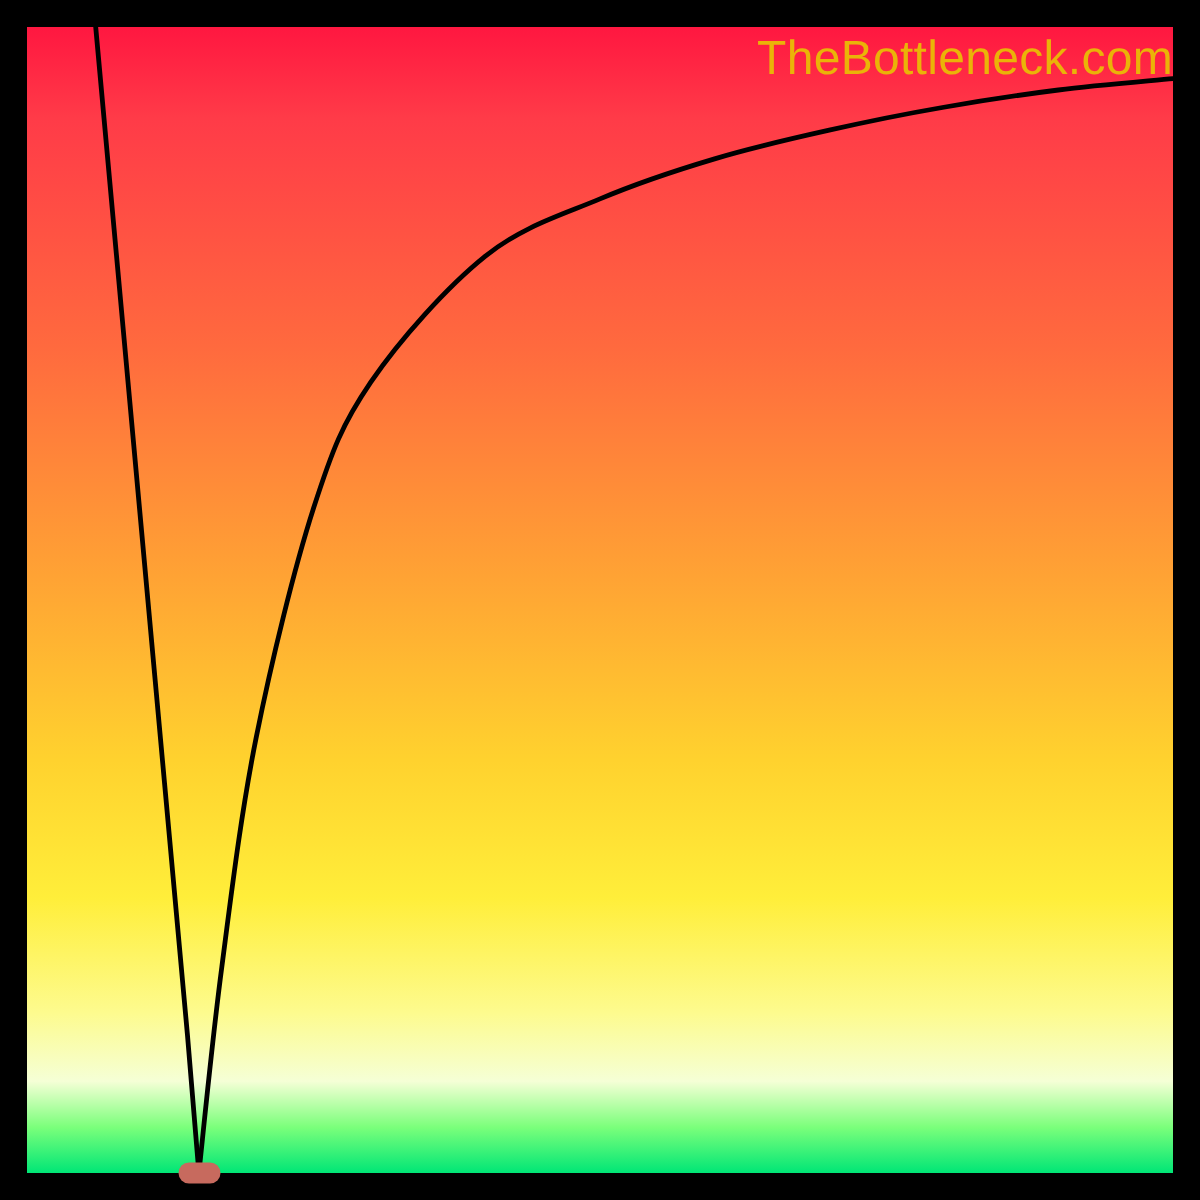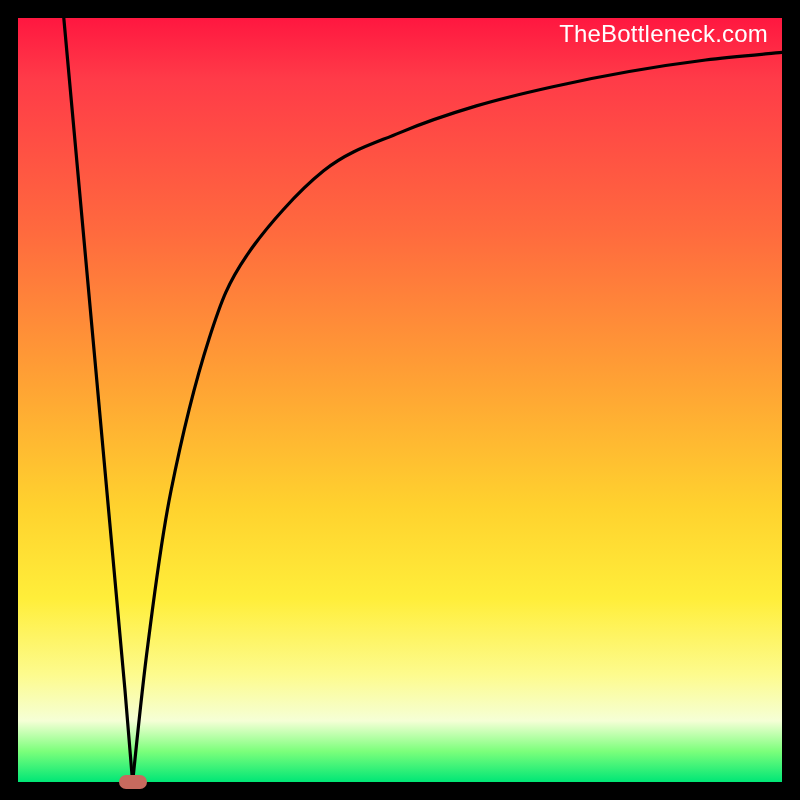--- a/index.html
+++ b/index.html
@@ -36,23 +36,23 @@
       #ffee3a 76%,
       #fdfb8e 86%,
       #f5ffd6 92%,
       #7bff7b 96%,
       #00e676 100%
     );
   }
   .watermark {
     position: absolute;
     top: 2px;
-    right: 14px;
-    color: #ffffff;
-    font-size: 24px;
+    right: 0;
+    color: #eab308;
+    font-size: 32px;
     font-weight: 500;
     letter-spacing: 0.2px;
     user-select: none;
   }
   svg.curve {
     position: absolute;
     left: 0;
     top: 0;
     width: 764px;
     height: 764px;

